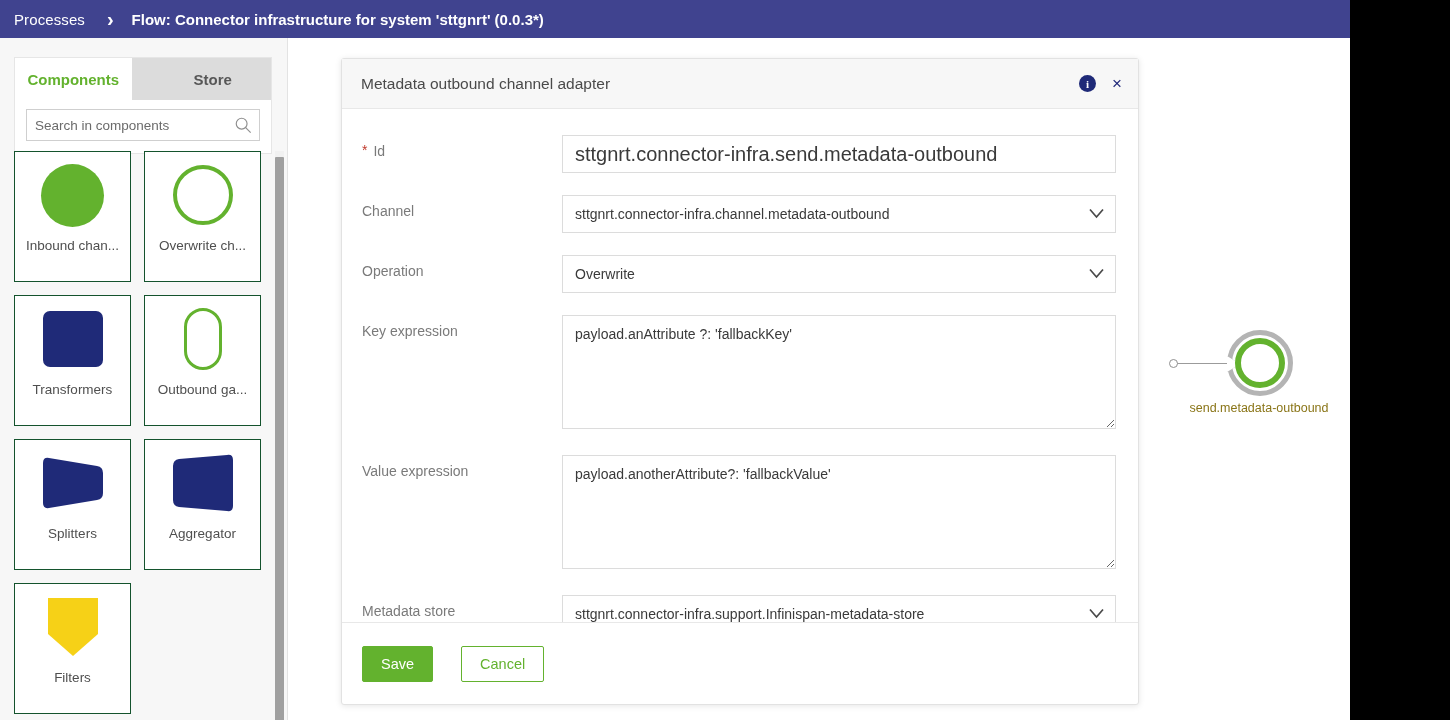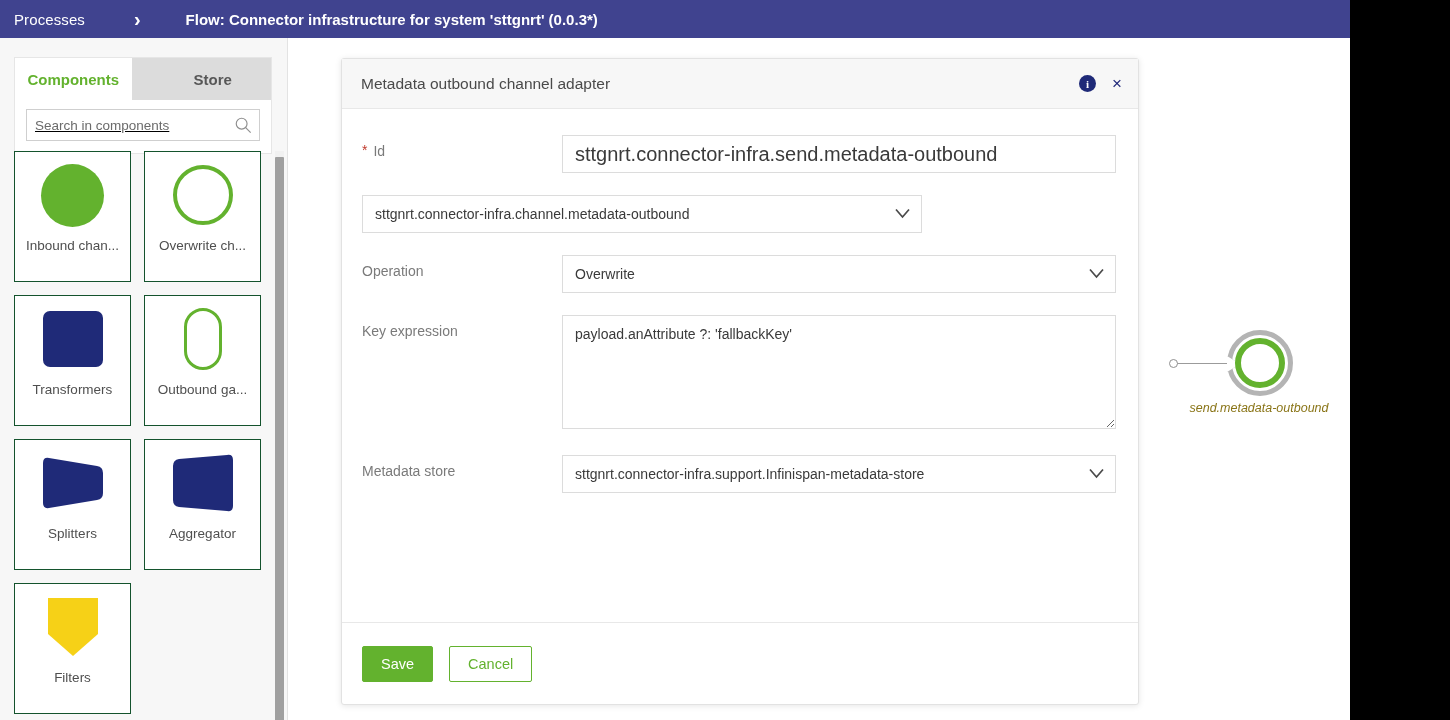--- a/index.html
+++ b/index.html
@@ -16,21 +16,20 @@
     background: #ffffff;
   }
 
   
   .topbar {
     position: absolute; left: 0; top: 0;
     width: 1350px; height: 38px;
     background: #40438f;
     display: flex; align-items: center;
     color: #ffffff;
-    gap: 27px;
   }
   .topbar .crumb-root {
     font-size: 15px; font-weight: 400;
     margin-left: 14px; letter-spacing: .1px;
     color: #ffffff;
   }
   .topbar .crumb-sep {
     font-size: 20px; font-weight: 700;
     margin: 0 18px 0 22px; line-height: 1;
     color: #ffffff;
@@ -61,21 +60,21 @@
     border: 1px solid #e6e6e6;
   }
   .tabs { display: flex; height: 42px; }
   .tab {
     flex: 1; display: flex; align-items: center; justify-content: center;
     font-size: 15px; font-weight: 700; cursor: pointer;
   }
   .tab.active { color: #63b22e; background: #ffffff; }
   .tab.inactive { color: #575757; background: #dcdcdc; padding-left: 23px; }
 
-  .search-wrap { padding: 9px 11px 12px 11px; text-decoration: underline; }
+  .search-wrap { padding: 9px 11px 12px 11px; }
   .search-box {
     position: relative; height: 32px;
     border: 1px solid #cfcfcf; background: #ffffff;
     display: flex; align-items: center;
   }
   .search-box input {
     border: 0; outline: 0; width: 100%;
     font-size: 13.5px; color: #5a5a5a;
     padding: 0 30px 0 8px;
     font-family: "Liberation Sans", sans-serif;
@@ -171,21 +170,20 @@
   }
   .node-ring-inner {
     position: absolute; left: 66px; top: 15px;
     width: 50px; height: 50px; border-radius: 50%;
     border: 6px solid #63b22e; background: #ffffff;
   }
   .node-label {
     position: absolute; left: 0px; top: 78px; width: 180px;
     text-align: center; font-size: 12.5px; color: #8a7518;
     font-family: "Liberation Sans", sans-serif;
-    font-style: italic;
   }
 
   
   .dialog {
     position: absolute; left: 341px; top: 58px;
     width: 798px; height: 647px;
     background: #ffffff;
     border: 1px solid #e2e2e2;
     border-radius: 3px;
     box-shadow: 0 1px 6px rgba(0,0,0,.10);
@@ -255,21 +253,21 @@
     padding: 10px 12px;
     font-size: 14px; color: #3a3a3a;
     font-family: "Liberation Sans", sans-serif;
     outline: none; resize: vertical;
   }
 
   .dialog-footer {
     flex: 0 0 auto; height: 82px;
     border-top: 1px solid #e8e8e8;
     display: flex; align-items: center;
-    padding: 0 20px; gap: 16px;
+    padding: 0 20px; gap: 28px;
   }
   .btn {
     height: 36px; padding: 0 18px;
     font-size: 14.5px; cursor: pointer;
     font-family: "Liberation Sans", sans-serif;
     border-radius: 2px;
   }
   .btn-save { background: #63b22e; border: 1px solid #63b22e; color: #ffffff; }
   .btn-cancel { background: #ffffff; border: 1px solid #63b22e; color: #63b22e; }
 </style>
@@ -407,20 +405,23 @@
         <div class="form-label">
           <span class="req-star">*</span>
           <span>Id</span>
         </div>
         <div class="form-field">
           <input class="txt-input" type="text" value="sttgnrt.connector-infra.send.metadata-outbound" style="">
         </div>
       </div>
 
       <div class="form-row">
+        <div class="form-label">
+          <span>Channel</span>
+        </div>
         <div class="form-field">
           <div class="select-wrap">
             <select>
               <option>sttgnrt.connector-infra.channel.metadata-outbound</option>
             </select>
             <svg class="chevron" width="15" height="11" viewBox="0 0 15 11">
               <path d="M1 1.5 L7.5 9 L14 1.5" fill="none" stroke="#4a4a4a" stroke-width="1.7"></path>
             </svg>
           </div>
         </div>
@@ -444,20 +445,28 @@
 
       <div class="form-row">
         <div class="form-label">
           <span>Key expression</span>
         </div>
         <div class="form-field">
           <textarea class="txt-area" style="">payload.anAttribute ?: 'fallbackKey'</textarea>
         </div>
       </div>
 
+      <div class="form-row">
+        <div class="form-label">
+          <span>Value expression</span>
+        </div>
+        <div class="form-field">
+          <textarea class="txt-area" style="">payload.anotherAttribute?: 'fallbackValue'</textarea>
+        </div>
+      </div>
 
       <div class="form-row">
         <div class="form-label">
           <span>Metadata store</span>
         </div>
         <div class="form-field">
           <div class="select-wrap">
             <select>
               <option>sttgnrt.connector-infra.support.Infinispan-metadata-store</option>
             </select>

